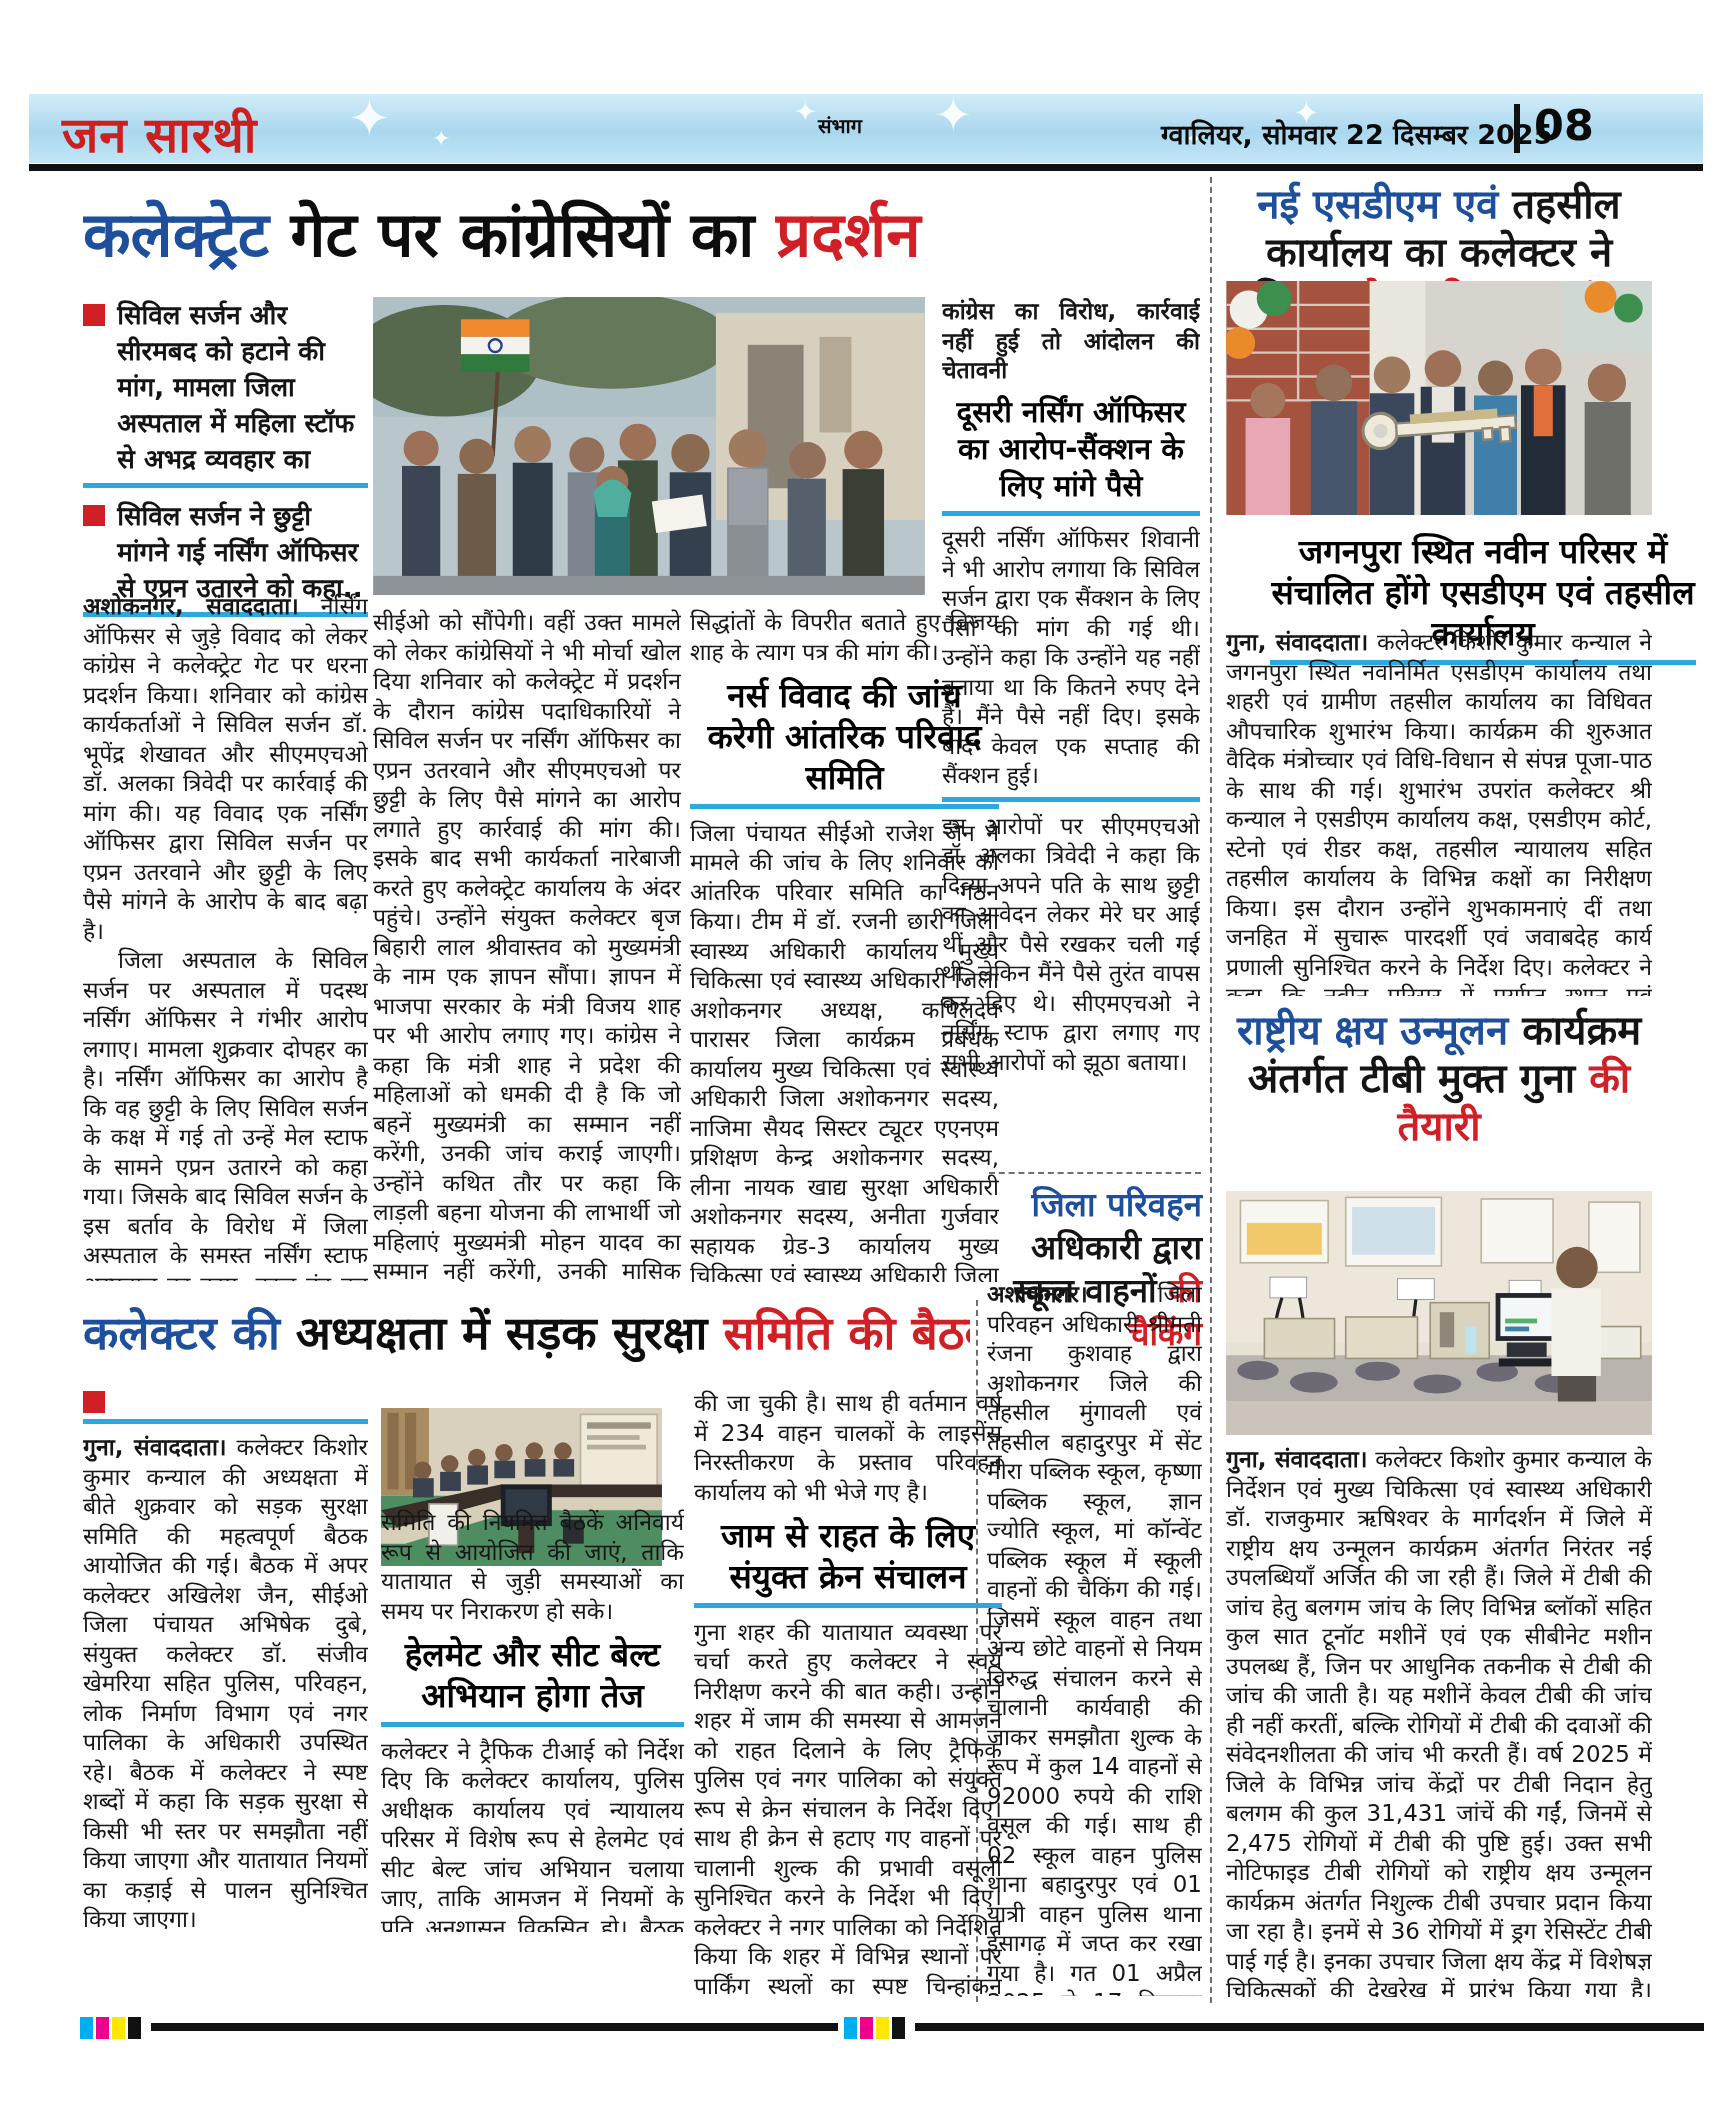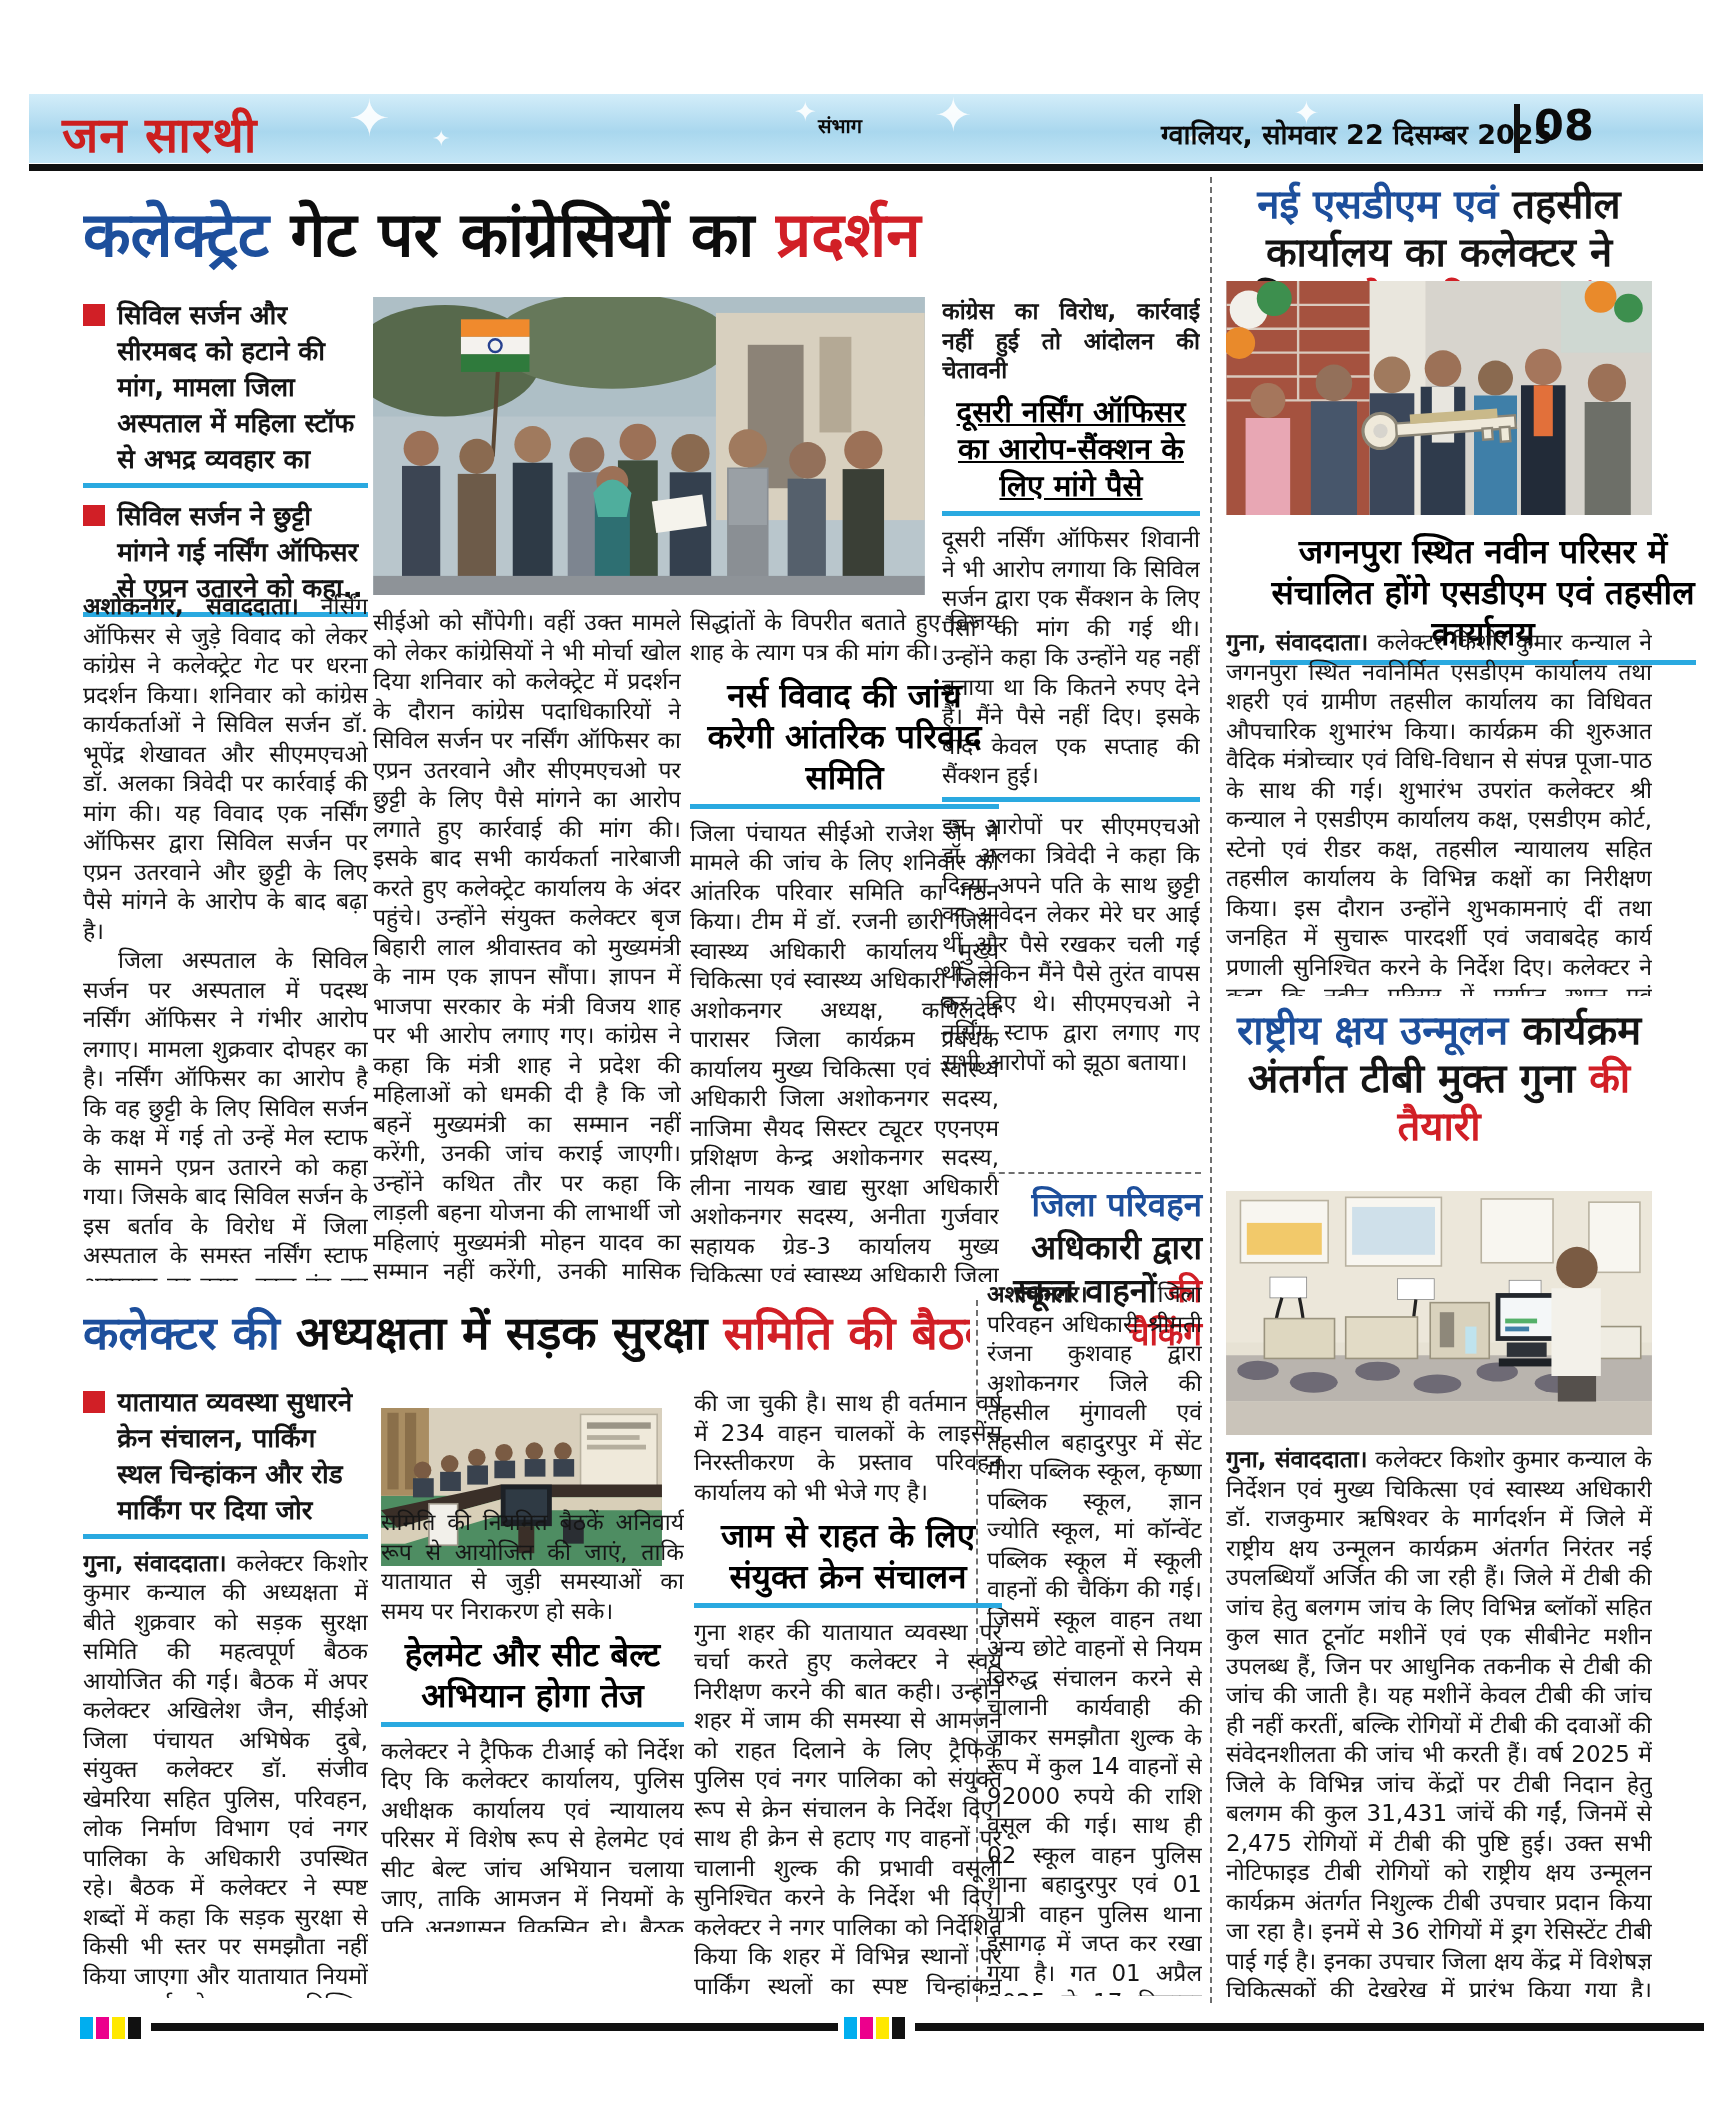--- a/index.html
+++ b/index.html
@@ -26,21 +26,21 @@
   .hl-5{font-size:33px;line-height:43px;text-align:right;white-space:normal;font-weight:800;}
   .hl-blue{color:#1d4f9c;}
   .hl-red{color:#d11f26;}
 
   
   .body-text{font-size:23px;line-height:29.5px;text-align:justify;color:#161616;overflow:hidden;}
   .body-text p{margin:0 0 0 0;}
   .body-text p.indent{text-indent:35px;}
   .lead{font-weight:800;}
   .subhead{font-weight:800;text-align:center;font-size:33px;line-height:41px;color:#000;margin:8px 0 3.2px;}
-  .subhead.small{font-size:29.5px;line-height:37px;text-decoration:underline;}
+  .subhead.small{font-size:29.5px;line-height:37px;}
   .cyan-rule{height:4.8px;background:#2aa9e0;margin:6.4px 0 9.6px;}
   .bullet{display:flex;gap:12.8px;font-weight:800;font-size:26px;line-height:36px;text-align:left;}
   .bsq{width:21.5px;height:21.5px;background:#d11f26;margin-top:7.2px;flex:none;}
 
   .vsep{border-left:2.4px dashed #6f6f6f;width:0;}
   .hsep{border-top:2.4px dashed #6f6f6f;height:0;}
 
   .photo{overflow:hidden;background:#cfd6da;}
   .photo svg{display:block;}
 
@@ -277,21 +277,20 @@
     <p><b class="lead">गुना, संवाददाता।</b><span> कलेक्टर किशोर कुमार कन्याल के निर्देशन एवं मुख्य चिकित्सा एवं स्वास्थ्य अधिकारी डॉ. राजकुमार ऋषिश्वर के मार्गदर्शन में जिले में राष्ट्रीय क्षय उन्मूलन कार्यक्रम अंतर्गत निरंतर नई उपलब्धियाँ अर्जित की जा रही हैं। जिले में टीबी की जांच हेतु बलगम जांच के लिए विभिन्न ब्लॉकों सहित कुल सात टूनॉट मशीनें एवं एक सीबीनेट मशीन उपलब्ध हैं, जिन पर आधुनिक तकनीक से टीबी की जांच की जाती है। यह मशीनें केवल टीबी की जांच ही नहीं करतीं, बल्कि रोगियों में टीबी की दवाओं की संवेदनशीलता की जांच भी करती हैं। वर्ष 2025 में जिले के विभिन्न जांच केंद्रों पर टीबी निदान हेतु बलगम की कुल 31,431 जांचें की गईं, जिनमें से 2,475 रोगियों में टीबी की पुष्टि हुई। उक्त सभी नोटिफाइड टीबी रोगियों को राष्ट्रीय क्षय उन्मूलन कार्यक्रम अंतर्गत निशुल्क टीबी उपचार प्रदान किया जा रहा है। इनमें से 36 रोगियों में ड्रग रेसिस्टेंट टीबी पाई गई है। इनका उपचार जिला क्षय केंद्र में विशेषज्ञ चिकित्सकों की देखरेख में प्रारंभ किया गया है। रोगियों को निशुल्क उपचार के साथ-साथ निक्षय पोषण योजना अंतर्गत 1000 प्रतिमाह की राशि सीधे बैंक खाते में डीबीटी के माध्यम से प्रदान की जाती है। टीबी का उपचार प्रारंभ करते समय रोगियों को पोषण आहार का महत्व भी समझाया जाता है। प्रधानमंत्री टीबी मुक्त भारत अभियान अंतर्गत टीबी का उपचार ले रहे रोगियों के लिए निक्षय मित्र योजना संचालित की जा रही है, जिसमें सामाजिक सहभागिता के माध्यम से रोगियों को पोषण आहार प्रदान किया जाता है।</span></p>
   </div>
 
   <div class="abs hl hl-4" style="left:83px;top:1290px;width:887px;height:88px;">
     <span class="hl-blue">कलेक्टर की</span><span> अध्यक्षता में सड़क सुरक्षा </span><span class="hl-red">समिति की बैठक</span>
   </div>
 
   <div class="abs body-text" style="left:83px;top:1384px;width:285px;height:614px;">
     <div class="bullet">
       <span class="bsq"></span>
-      <span>यातायात व्यवस्था सुधारने क्रेन संचालन, पार्किंग स्थल चिन्हांकन और रोड मार्किंग पर दिया जोर</span>
     </div>
     <div class="cyan-rule"></div>
     <p><b class="lead">गुना, संवाददाता।</b><span> कलेक्टर किशोर कुमार कन्याल की अध्यक्षता में बीते शुक्रवार को सड़क सुरक्षा समिति की महत्वपूर्ण बैठक आयोजित की गई। बैठक में अपर कलेक्टर अखिलेश जैन, सीईओ जिला पंचायत अभिषेक दुबे, संयुक्त कलेक्टर डॉ. संजीव खेमरिया सहित पुलिस, परिवहन, लोक निर्माण विभाग एवं नगर पालिका के अधिकारी उपस्थित रहे। बैठक में कलेक्टर ने स्पष्ट शब्दों में कहा कि सड़क सुरक्षा से किसी भी स्तर पर समझौता नहीं किया जाएगा और यातायात नियमों का कड़ाई से पालन सुनिश्चित किया जाएगा।</span></p>
 
   </div>
 
   <div class="abs photo" style="left:381px;top:1408px;width:281px;height:158px;">
     <svg width="281" height="158" viewBox="0 0 352 198">
       <rect width="352" height="198" fill="#d9d0bd"></rect>
       <rect x="0" y="110" width="352" height="88" fill="#4e8d62"></rect>

